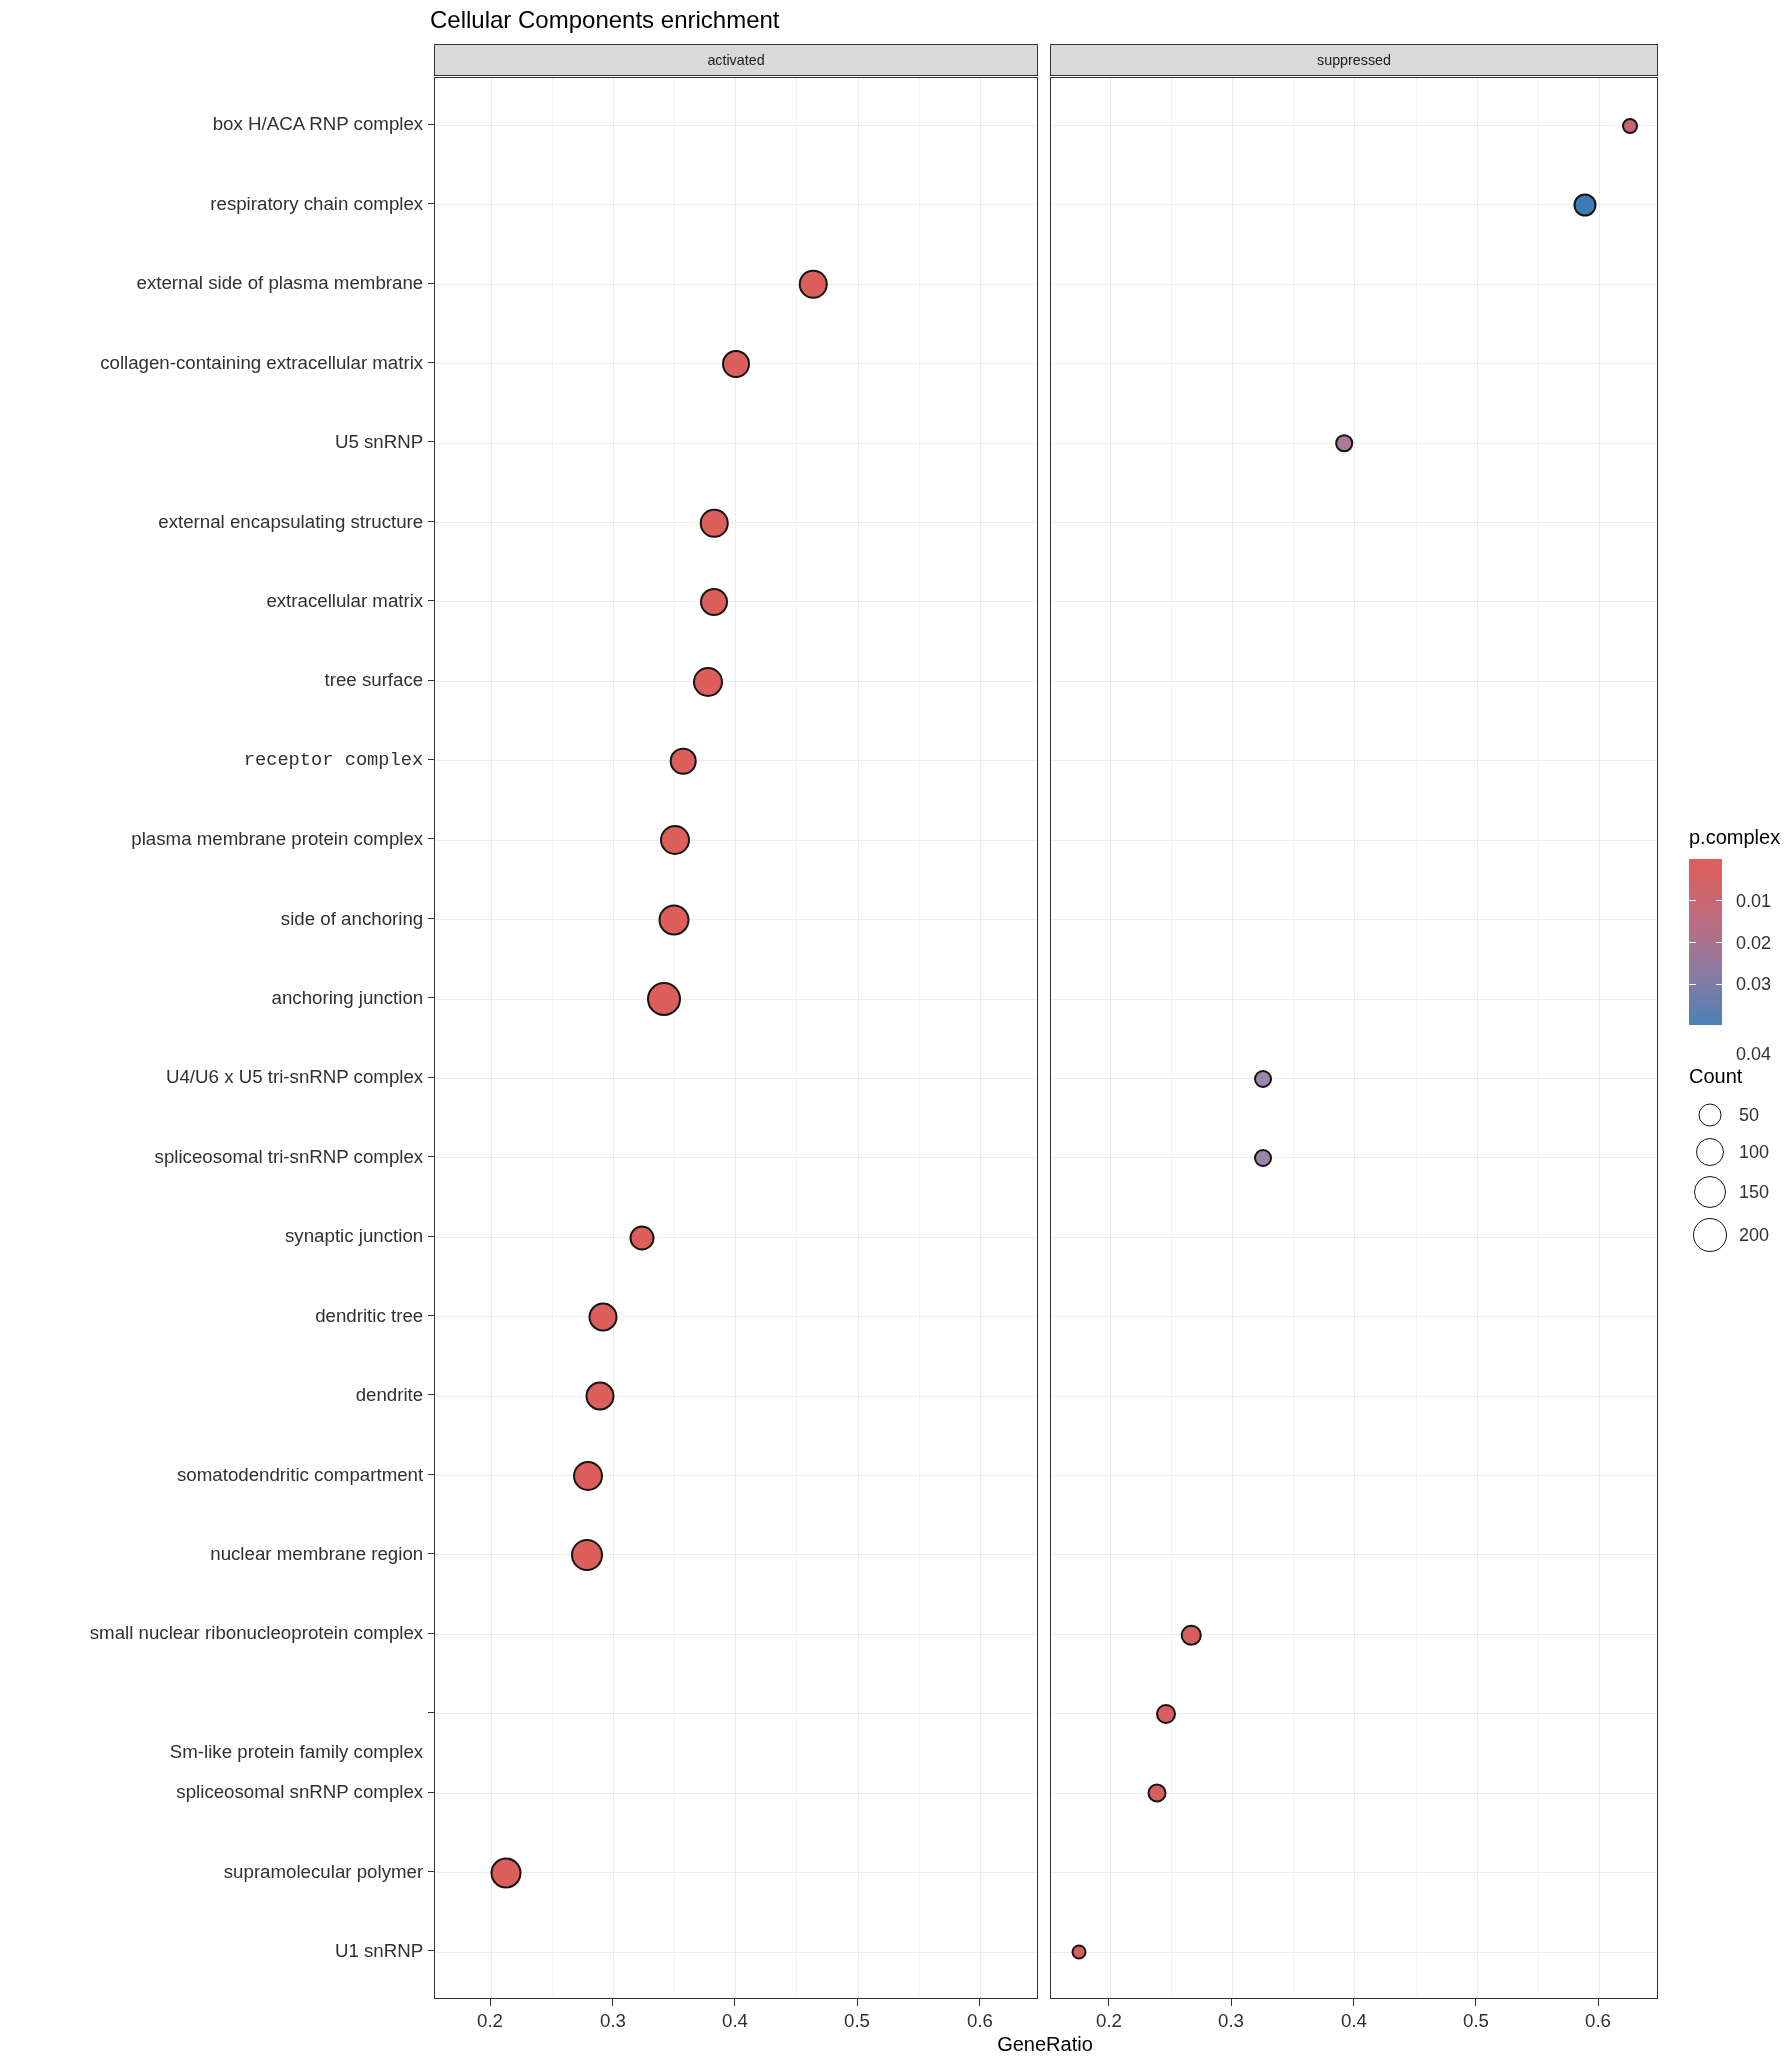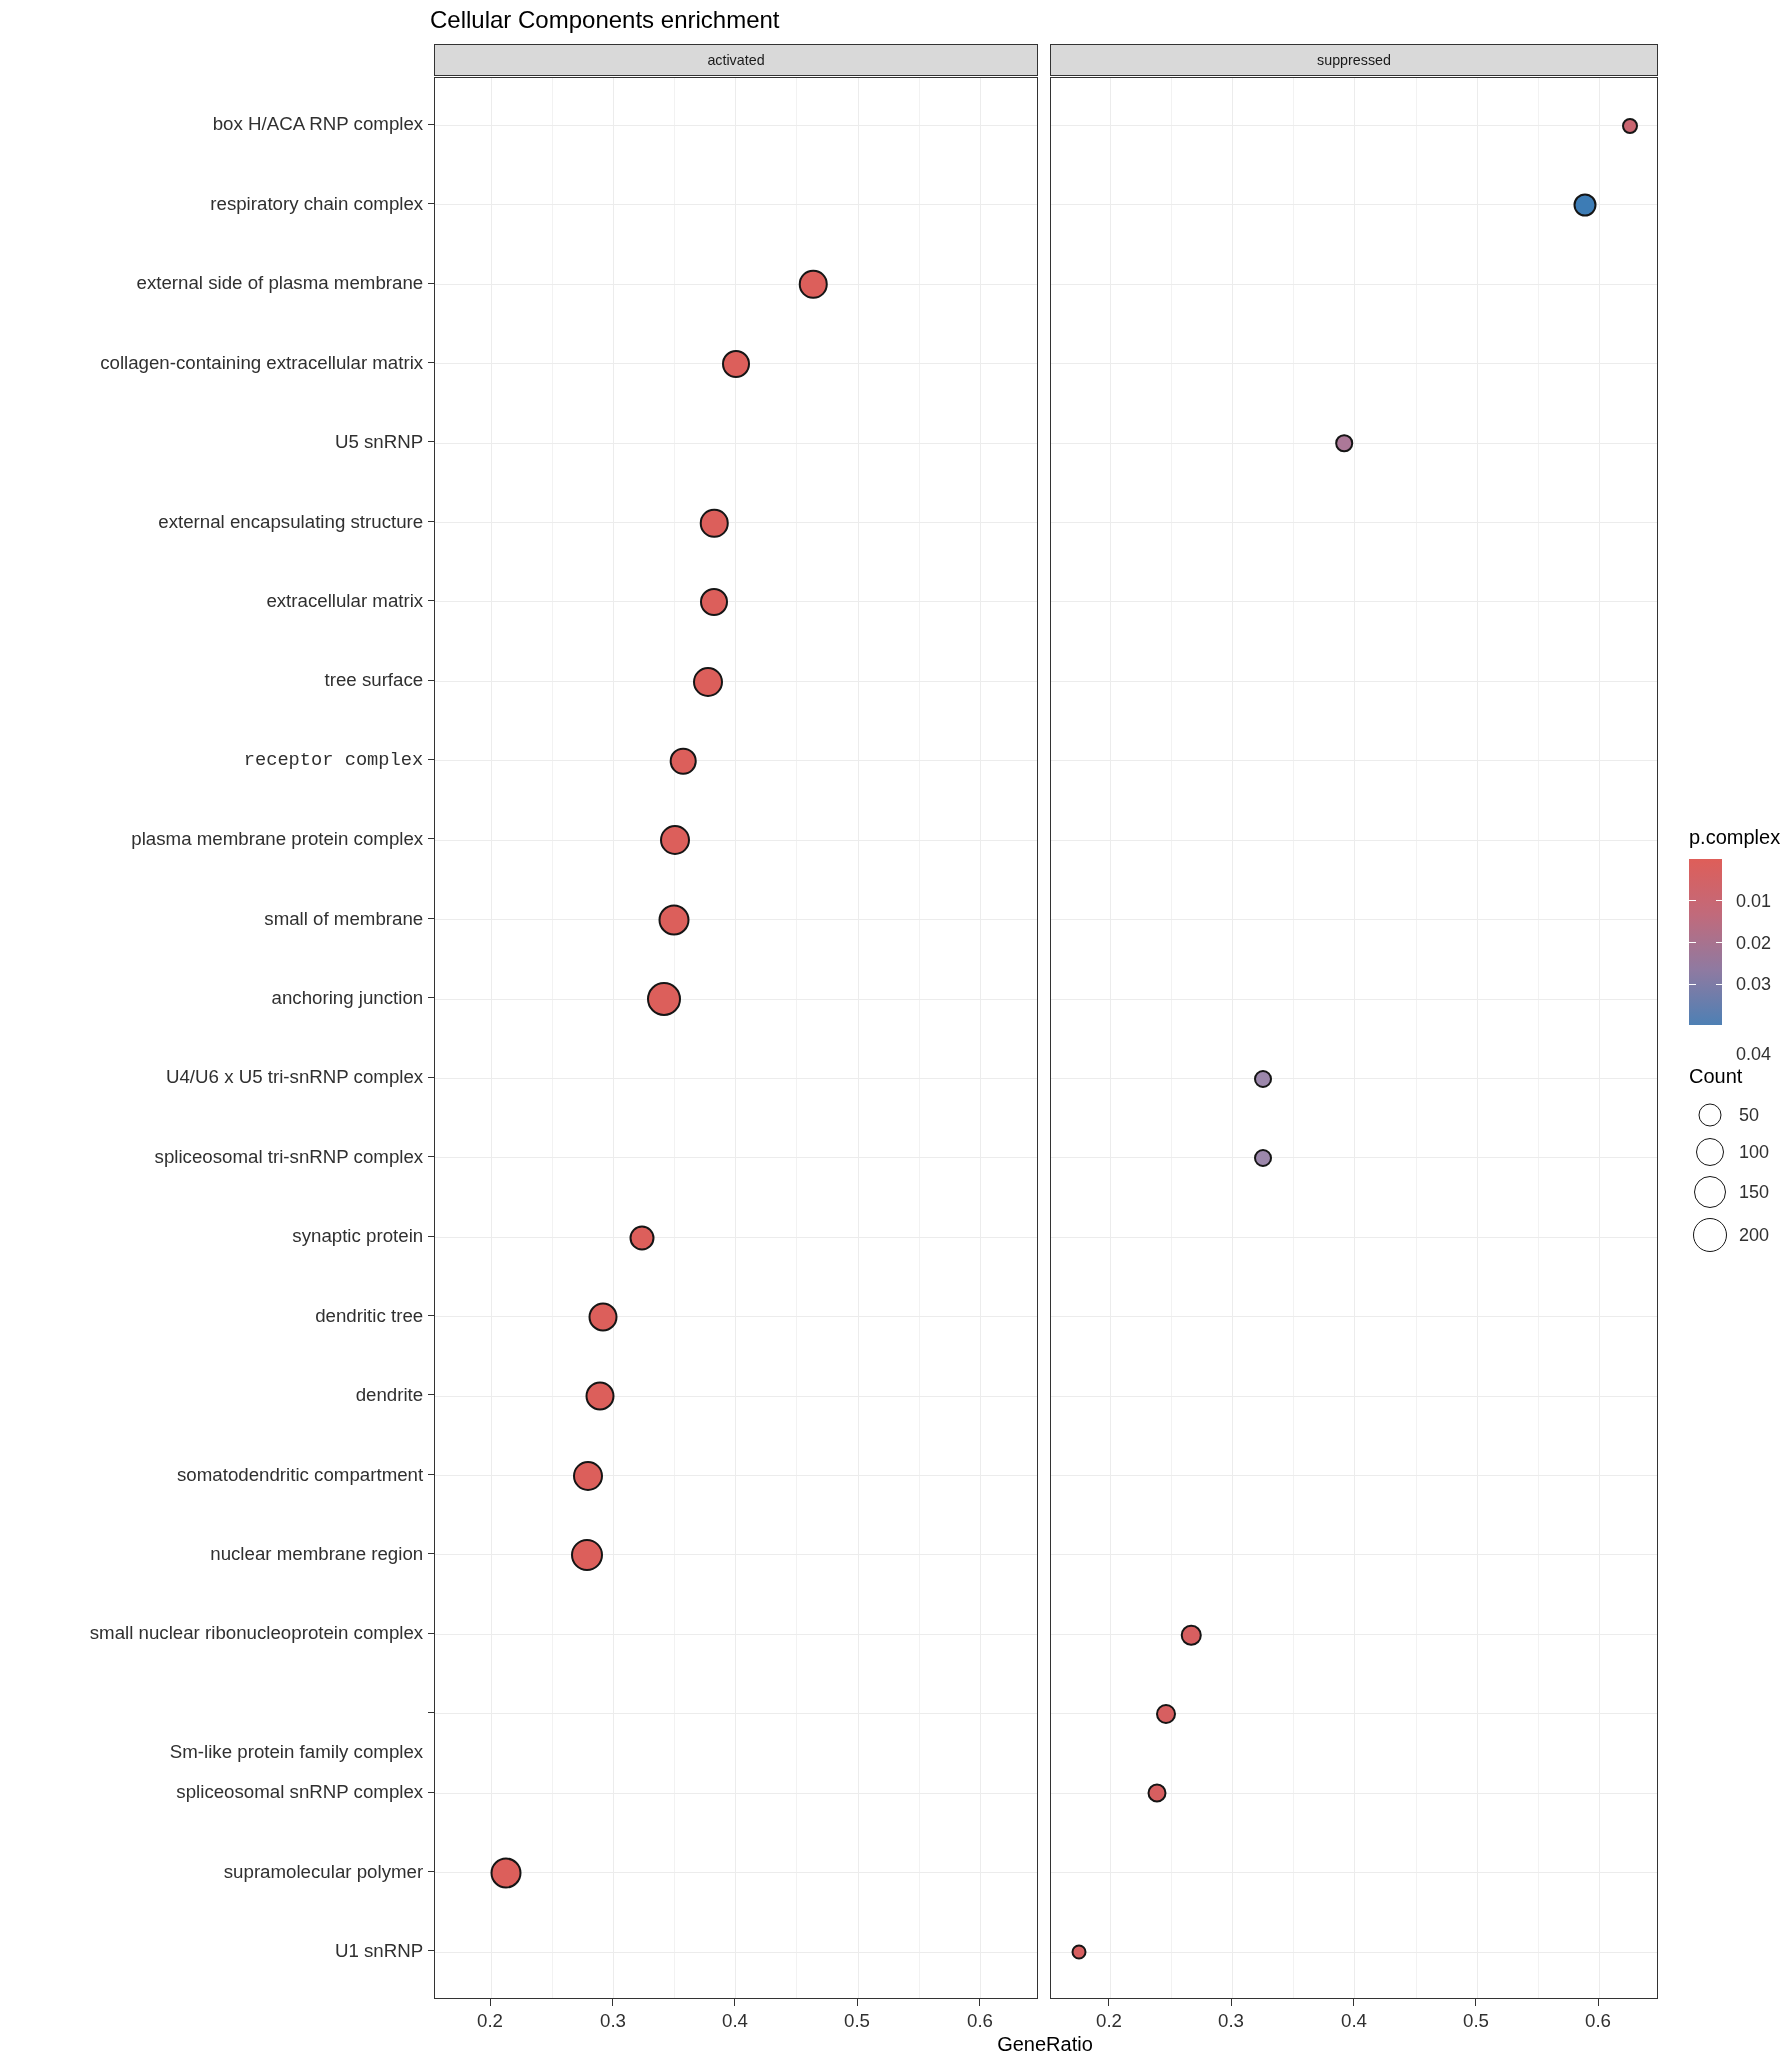--- a/index.html
+++ b/index.html
@@ -145,29 +145,29 @@
     <div class="abs ytick-label" style="left: 7.2px; width: 416px; top: 522px;">external encapsulating structure</div>
     <div class="abs ytick-mark" style="left: 428px; top: 521px;"></div>
     <div class="abs ytick-label" style="left: 7.2px; width: 416px; top: 601px;">extracellular matrix</div>
     <div class="abs ytick-mark" style="left: 428px; top: 600px;"></div>
     <div class="abs ytick-label" style="left: 7.2px; width: 416px; top: 680px;">tree surface</div>
     <div class="abs ytick-mark" style="left: 428px; top: 680px;"></div>
     <div class="abs ytick-label" style="left: 7.2px; width: 416px; top: 760px; font-family: Liberation Mono, monospace;">receptor complex</div>
     <div class="abs ytick-mark" style="left: 428px; top: 759px;"></div>
     <div class="abs ytick-label" style="left: 7.2px; width: 416px; top: 839px;">plasma membrane protein complex</div>
     <div class="abs ytick-mark" style="left: 428px; top: 838px;"></div>
-    <div class="abs ytick-label" style="left: 7.2px; width: 416px; top: 919px;">small of membrane</div>
+    <div class="abs ytick-label" style="left: 7.2px; width: 416px; top: 919px;">side of anchoring</div>
     <div class="abs ytick-mark" style="left: 428px; top: 918px;"></div>
     <div class="abs ytick-label" style="left: 7.2px; width: 416px; top: 998px;">anchoring junction</div>
     <div class="abs ytick-mark" style="left: 428px; top: 997px;"></div>
     <div class="abs ytick-label" style="left: 7.2px; width: 416px; top: 1077px;">U4/U6 x U5 tri-snRNP complex</div>
     <div class="abs ytick-mark" style="left: 428px; top: 1077px;"></div>
     <div class="abs ytick-label" style="left: 7.2px; width: 416px; top: 1157px;">spliceosomal tri-snRNP complex</div>
     <div class="abs ytick-mark" style="left: 428px; top: 1156px;"></div>
-    <div class="abs ytick-label" style="left: 7.2px; width: 416px; top: 1236px;">synaptic protein</div>
+    <div class="abs ytick-label" style="left: 7.2px; width: 416px; top: 1236px;">synaptic junction</div>
     <div class="abs ytick-mark" style="left: 428px; top: 1236px;"></div>
     <div class="abs ytick-label" style="left: 7.2px; width: 416px; top: 1316px;">dendritic tree</div>
     <div class="abs ytick-mark" style="left: 428px; top: 1315px;"></div>
     <div class="abs ytick-label" style="left: 7.2px; width: 416px; top: 1395px;">dendrite</div>
     <div class="abs ytick-mark" style="left: 428px; top: 1394px;"></div>
     <div class="abs ytick-label" style="left: 7.2px; width: 416px; top: 1475px;">somatodendritic compartment</div>
     <div class="abs ytick-mark" style="left: 428px; top: 1474px;"></div>
     <div class="abs ytick-label" style="left: 7.2px; width: 416px; top: 1554px;">nuclear membrane region</div>
     <div class="abs ytick-mark" style="left: 428px; top: 1553px;"></div>
     <div class="abs ytick-label" style="left: 7.2px; width: 416px; top: 1633px;">small nuclear ribonucleoprotein complex</div>

